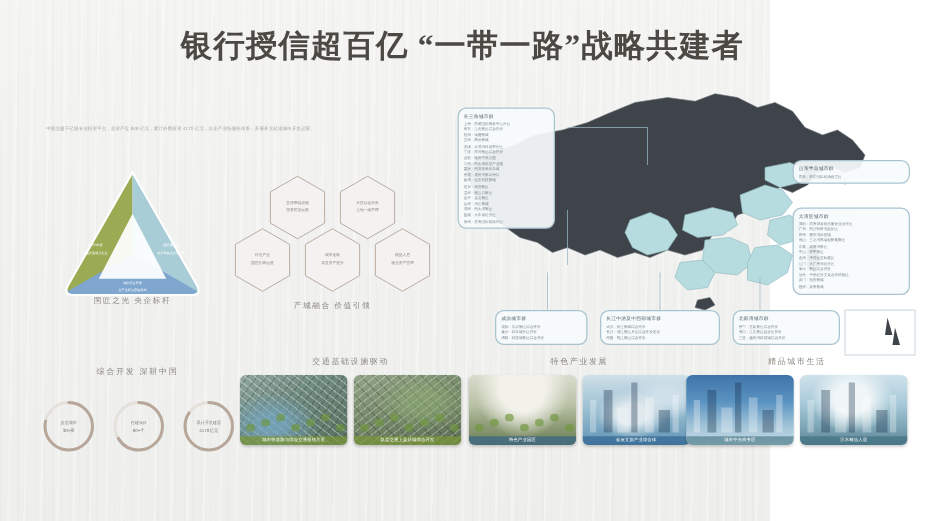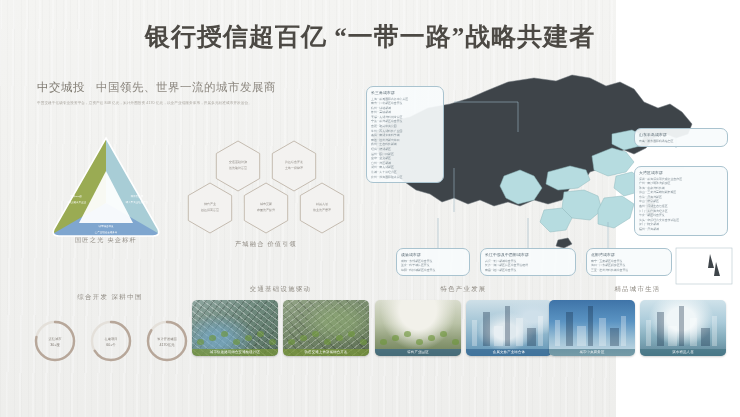--- a/index.html
+++ b/index.html
@@ -139,24 +139,20 @@
   .bld.d { background: rgba(20,45,70,.34); }
   .tree { position: absolute; border-radius: 50% 50% 45% 45%; background: rgba(110,150,60,.65); }
 </style>
 </head>
 <body>
 
 <div id="slide">
 
   <div class="title">银行授信超百亿  “一带一路”战略共建者</div>
 
-  <div class="brandline">
-    <b>中交城投</b>
-    &nbsp;&nbsp;<span>中国领先、世界一流的城市发展商</span>
-  </div>
   <div class="brandsub">中国交建千亿级专业投资平台，总资产近 848 亿元，累计外围投资 4170 亿元，以全产业链服务体系，开展多元精准城市开发运营。</div>
 
   <div class="tri-wrap">
     <svg width="122" height="110" viewBox="0 0 122 110">
       <defs>
         <clipPath id="triclip">
           <path d="M61 5 L113 96 Q116 103 108 103 L14 103 Q6 103 9 96 Z"></path>
         </clipPath>
       </defs>
       <g clip-path="url(#triclip)">

